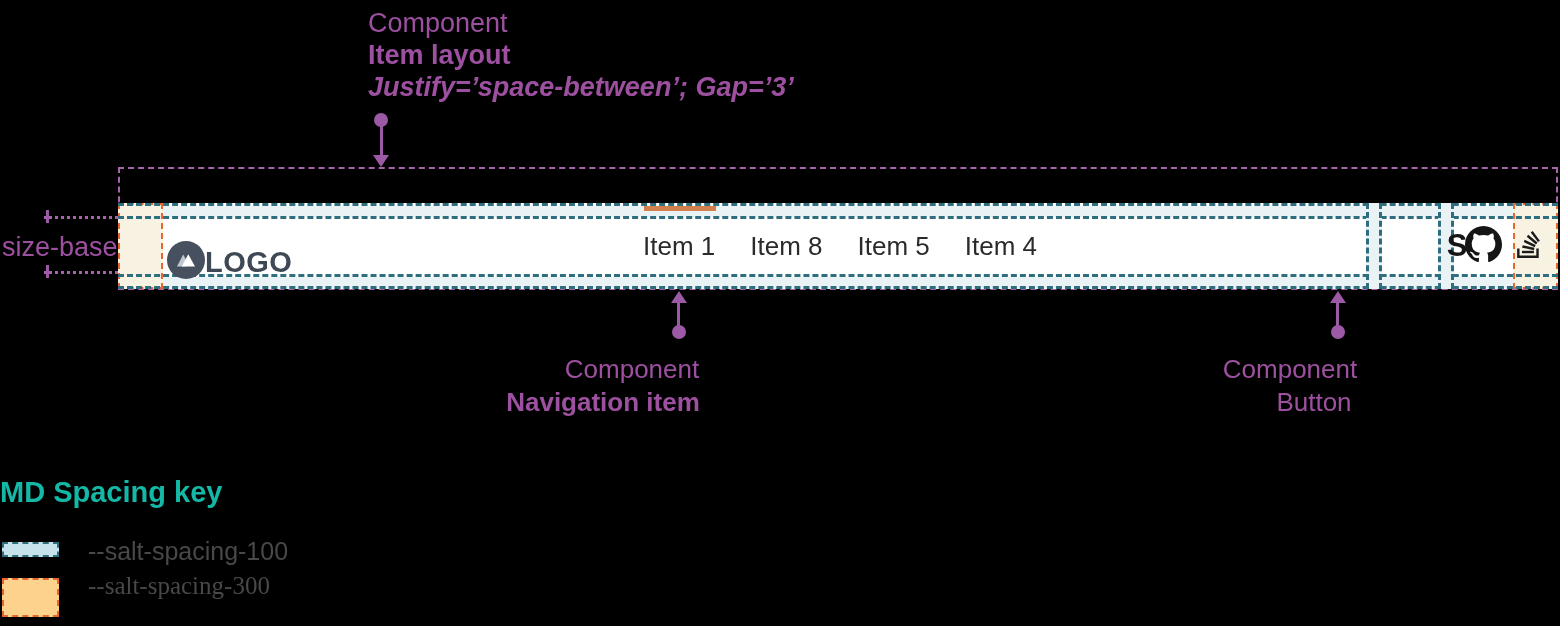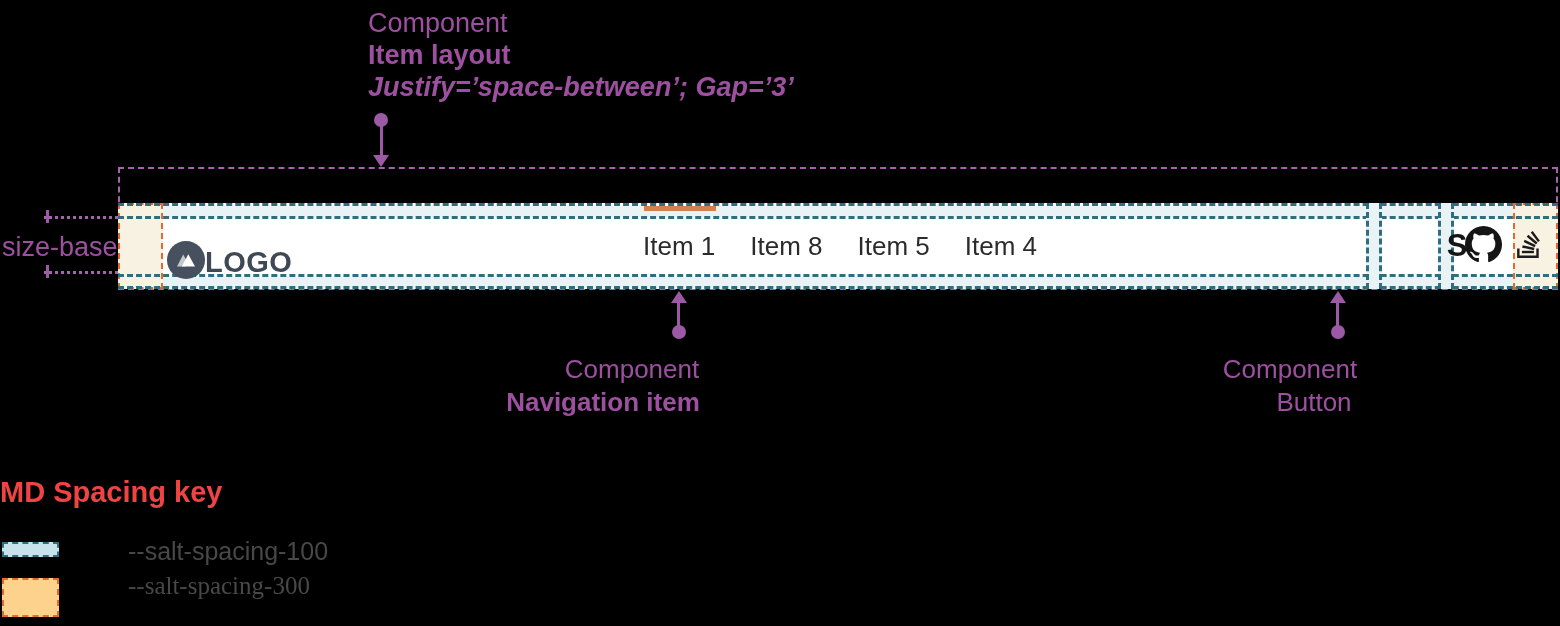--- a/index.html
+++ b/index.html
@@ -40,25 +40,25 @@
   .vstrip { top:0; width:16px; height:86px; background:#e9f3f6; border-left:3px dashed #2e6e7e; border-right:3px dashed #2e6e7e; }
   .active-bar { left:526px; top:3px; width:72px; height:5px; }
   .logo-group { left:49px; top:40px; height:38px; display:flex; align-items:center; gap:0; }
   .logo-text { font-size:29px; font-weight:bold; color:#3f4956; letter-spacing:0.5px; }
   .nav-items { left:525px; top:0; height:86px; display:flex; align-items:center; gap:35px; }
   .nav-item { font-size:26px; color:#2b2b2b; cursor:pointer; }
   .icon-btn { top:23px; width:40px; height:40px; display:flex; align-items:center; justify-content:center; cursor:pointer; }
   .s-glyph { font-size:31px; font-weight:bold; color:#151515; }
 
   
-  .legend-title { left:0; top:476px; font-size:29px; font-weight:bold; color:#ef4444; }
+  .legend-title { left:0; top:476px; font-size:29px; font-weight:bold; color:#14b8a6; }
   .swatch { left:2px; }
   .swatch-100 { top:542px; width:57px; height:15px; border:2.5px dashed #2e6e7e; }
   .swatch-300 { top:578px; width:57px; height:39px; border:2.5px dashed #e8662f; }
-  .legend-label { left:88px; font-size:25px; color:#484848; white-space:nowrap;margin-left:40px; }
+  .legend-label { left:88px; font-size:25px; color:#484848; white-space:nowrap; }
 </style>
 </head>
 <body>
 
 <div class="stage">
 
   <div class="abs anno anno-top">
     <div>Component</div>
     <div class="bold">Item layout</div>
     <div class="bold-italic">Justify=’space-between’; Gap=’3’</div>

